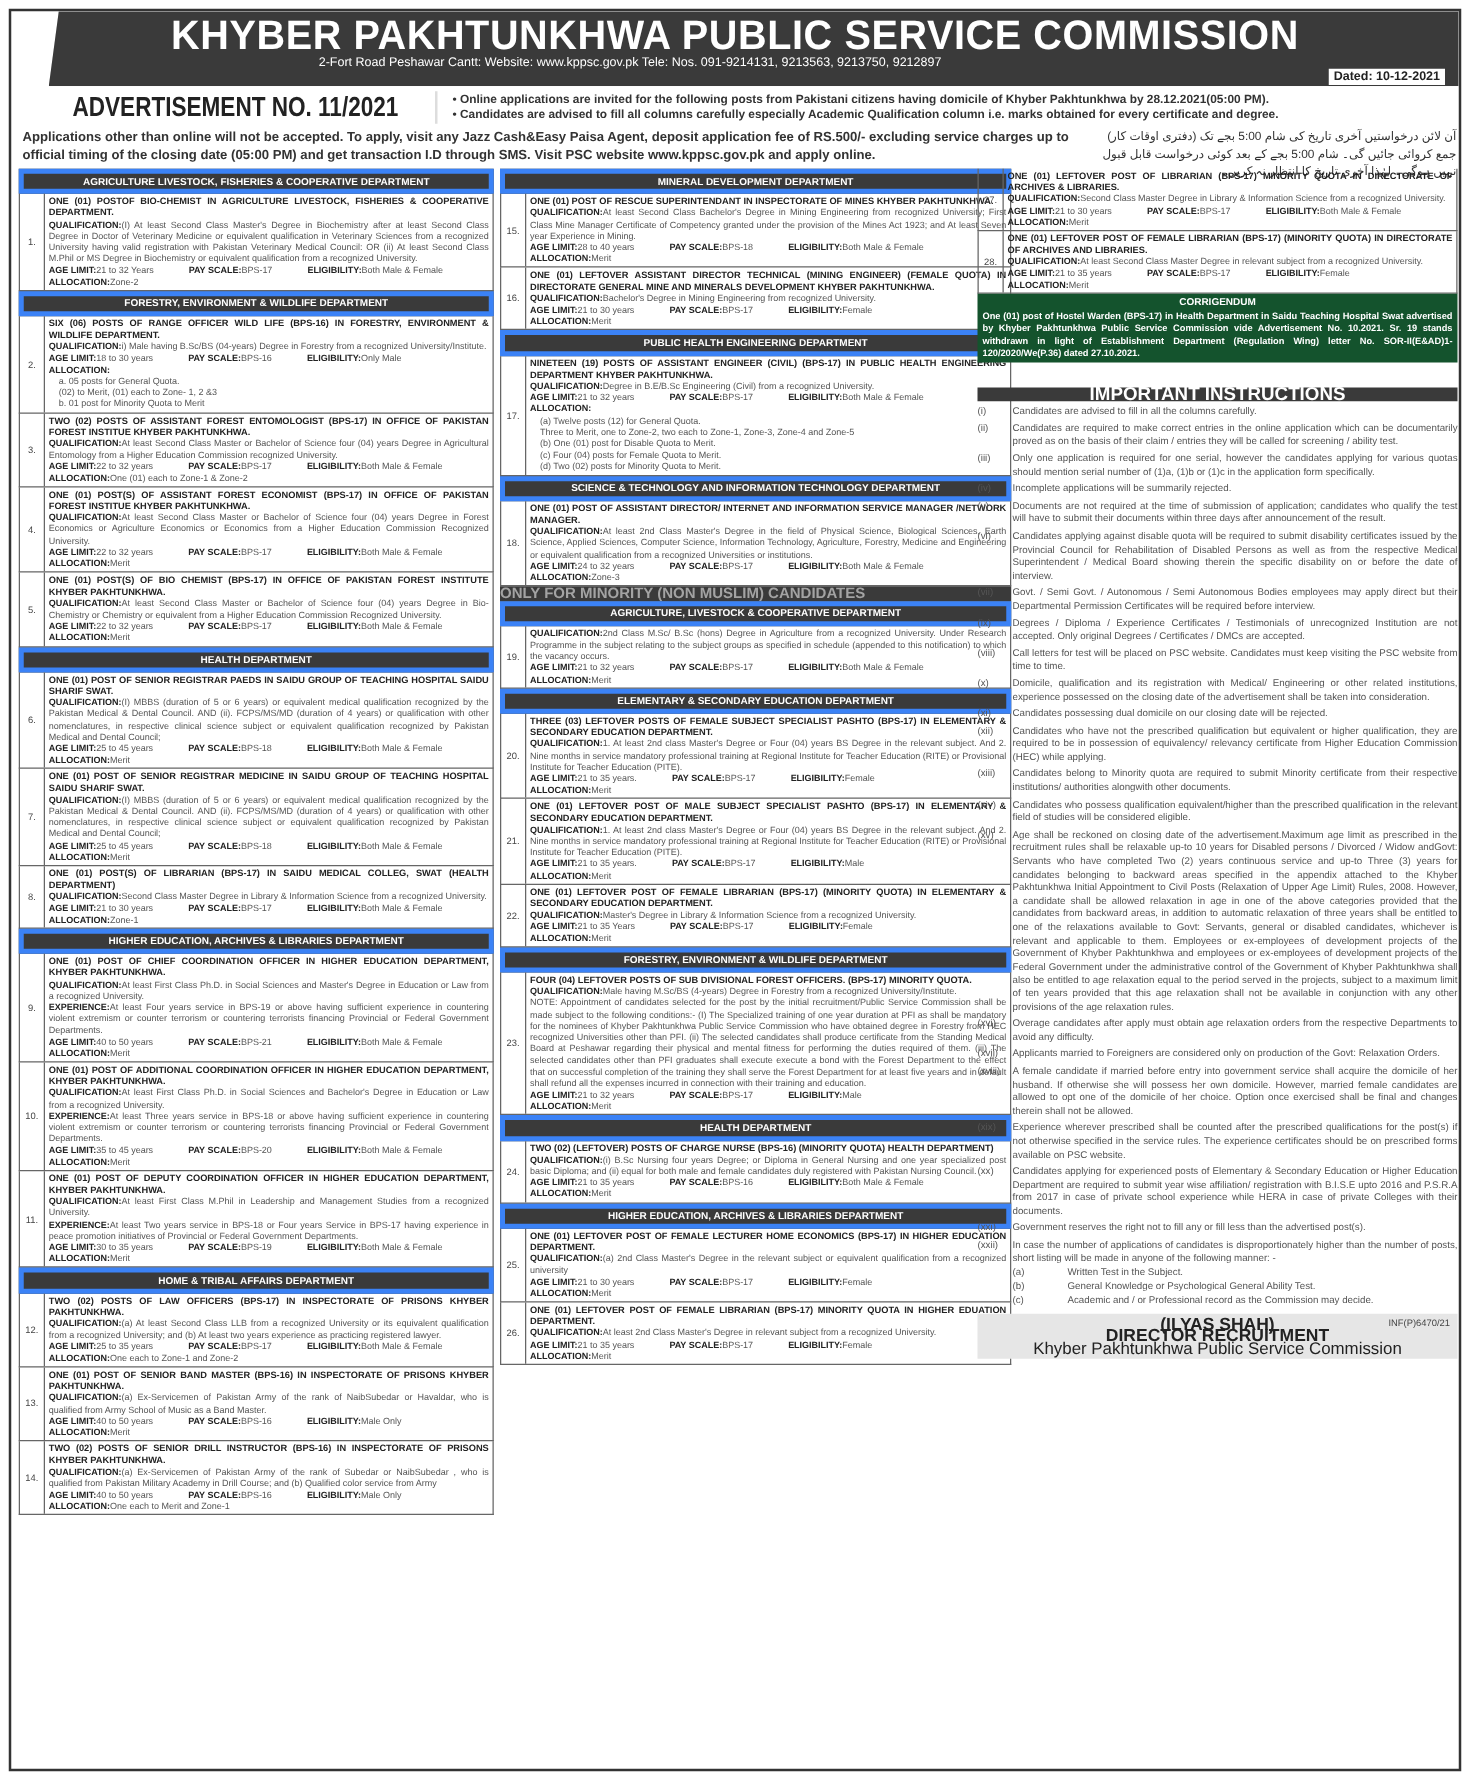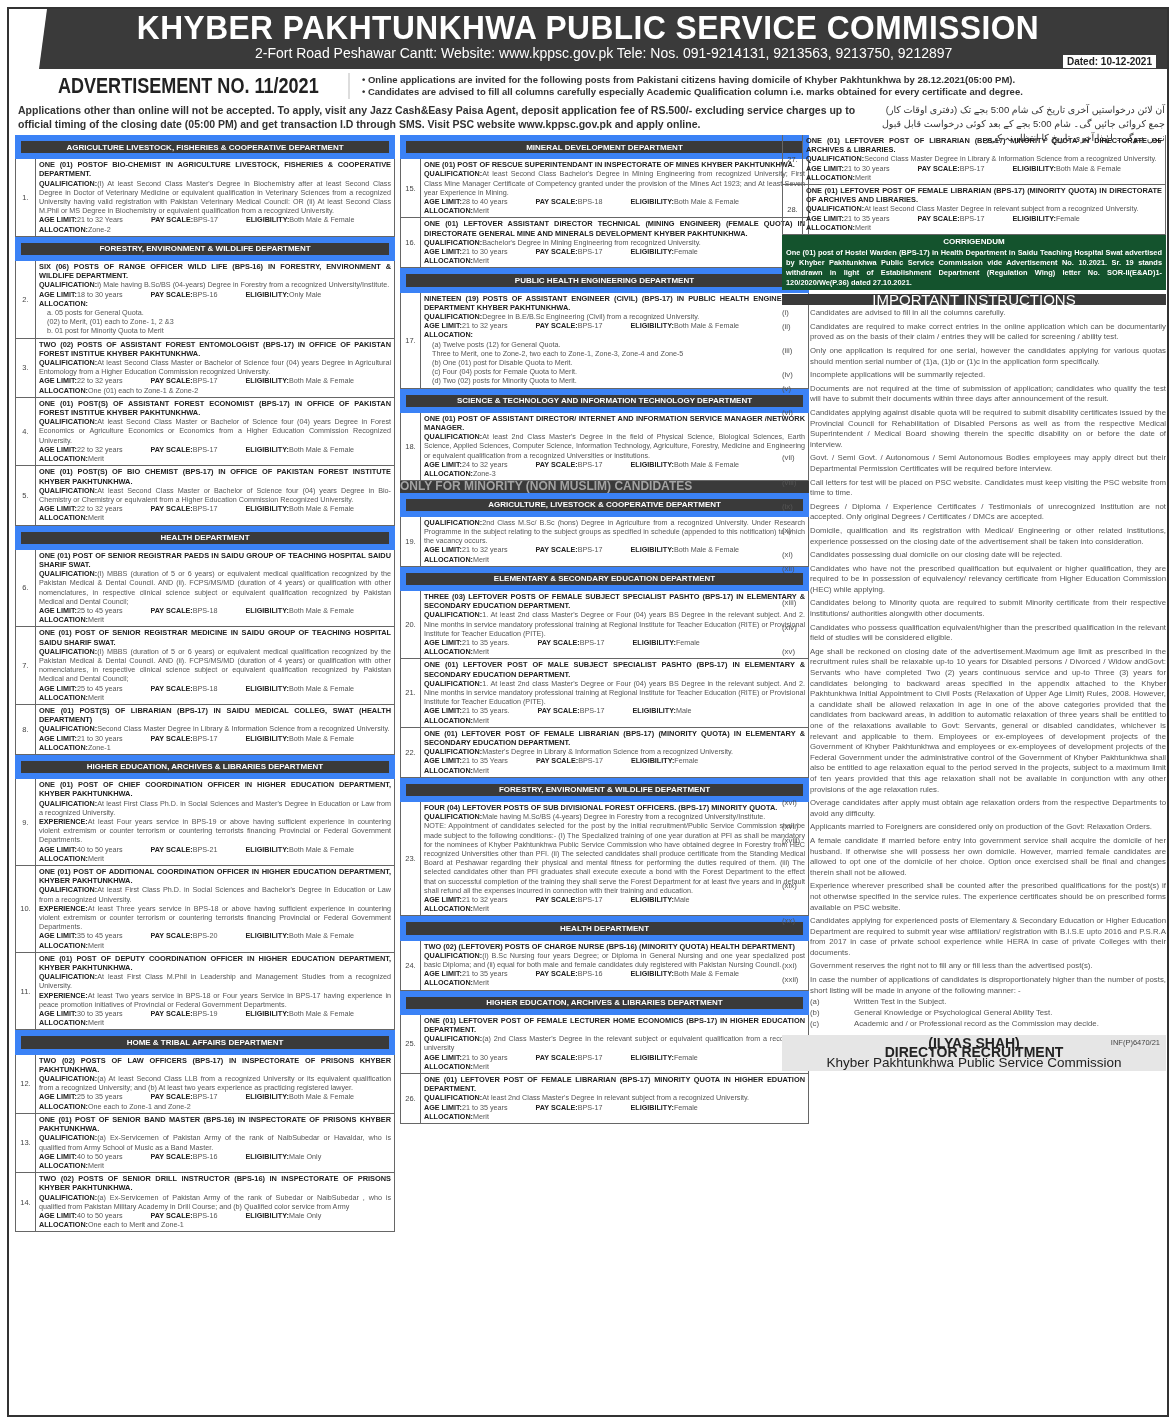--- a/index.html
+++ b/index.html
@@ -1,41 +1,41 @@
 <!DOCTYPE html>
 <html><head>
 <meta charset="utf-8">
 <style>
 *{box-sizing:border-box;margin:0;padding:0}
 body{width:1176px;height:1419px;background:#fff;font-family:"Liberation Sans",sans-serif;color:#222;overflow:hidden;position:relative}
 .frame{position:absolute;left:7px;top:7px;width:1162px;height:1410px;border:2px solid #333}
 .hdr{position:absolute;left:9px;top:9px;width:1158px;height:60px;background:#3a3a3a;clip-path:polygon(38px 0,100% 0,100% 100%,30px 100%)}
 .hdr-title{position:absolute;left:0;top:9px;width:1176px;text-align:center;font-size:33px;font-weight:bold;color:#fff;letter-spacing:0.5px;transform:scaleX(0.96)}
-.hdr-sub{position:absolute;left:255px;top:45px;font-size:14px;color:#fff}
+.hdr-sub{position:absolute;left:255px;top:45px;font-size:10px;color:#fff}
 .hdr-date{position:absolute;right:20px;top:55px;font-size:10px;font-weight:bold;color:#222;background:#fff;padding:1px 4px}
 .adv-box{position:absolute;left:58px;top:73px;width:292px;height:26px;border-right:2px solid #ddd}
 .adv{font-size:22px;font-weight:bold;color:#222;transform:scaleX(0.82);transform-origin:left;white-space:nowrap}
 .notes{position:absolute;left:362px;top:74px;font-size:9.5px;font-weight:bold;color:#333;line-height:12px}
 .apply{position:absolute;left:18px;top:103px;width:845px;font-size:10.5px;font-weight:bold;color:#333;line-height:14px}
 .urdu{position:absolute;left:880px;top:103px;width:285px;font-size:9.5px;color:#333;line-height:14px;direction:rtl;text-align:right}
 .col{position:absolute;top:135px;font-size:7.2px;line-height:9.2px;color:#555}
 .c1{left:15px;width:380px}.c2{left:400px;width:409px}.c3{left:782px;width:384px}
-.dept{background:#3a3a3a;color:#fff;font-weight:bold;text-align:center;font-size:8px;padding:1.5px 0;border:6px solid #3b82f6}
+.dept{background:#3a3a3a;color:#fff;font-weight:bold;text-align:center;font-size:8px;padding:1.5px 0;border:4px solid #3b82f6}
 .minority{background:#3a3a3a;color:#a3a3a3;font-weight:bold;text-align:left;font-size:12px;padding:1px 0}
 .post{display:flex;border:1px solid #666;border-top:none}
 .num{width:20px;flex:none;border-right:1px solid #666;display:flex;align-items:center;justify-content:center;font-size:7.5px;color:#444}
 .body{flex:1;padding:1px 3px 2px 3px;text-align:justify}
 .ttl{font-weight:bold;color:#222;font-size:7.4px}
 b{color:#222}
 .meta{display:flex}
 .meta span{margin-right:14px}
 .allocl{padding-left:8px}
 .corr{background:#14532d;color:#fff;font-weight:bold;font-size:7.4px;padding:2px 4px;text-align:justify;line-height:10px}
 .corr-title{text-align:center;font-size:8px;margin-bottom:1px}
-.imp-title{background:#3a3a3a;color:#fff;font-weight:normal;text-align:center;font-size:15px;padding:1px 16px;margin-top:4px}
+.imp-title{background:#3a3a3a;color:#fff;font-weight:bold;text-align:center;font-size:15px;padding:1px 16px;margin-top:20px}
 .inst{display:flex;margin-top:3px;font-size:7.8px;line-height:10.6px;color:#555}
 .inst .r{width:28px;flex:none}
 .inst .t{flex:1;text-align:justify}
 .subi{display:flex;font-size:7.8px;line-height:11px;color:#555;padding-left:28px}
 .subi .r{width:44px}
 .sign{margin-top:6px;background:#e6e6e6;text-align:center;padding:4px 0;position:relative}
 .sign .nm{font-size:14px;font-weight:bold;color:#222}
 .sign .ref{position:absolute;right:6px;top:3px;font-size:7.5px;color:#444}
 .sign .org{font-size:13.5px;color:#222}
 </style>
@@ -481,26 +481,26 @@
       </div>
       <div class="inst">
         <span class="r">(vi)</span>
         <span class="t">Candidates applying against disable quota will be required to submit disability certificates issued by the Provincial Council for Rehabilitation of Disabled Persons as well as from the respective Medical Superintendent / Medical Board showing therein the specific disability on or before the date of interview.</span>
       </div>
       <div class="inst">
         <span class="r">(vii)</span>
         <span class="t">Govt. / Semi Govt. / Autonomous / Semi Autonomous Bodies employees may apply direct but their Departmental Permission Certificates will be required before interview.</span>
       </div>
       <div class="inst">
+        <span class="r">(ix)</span>
+        <span class="t">Degrees / Diploma / Experience Certificates / Testimonials of unrecognized Institution are not accepted. Only original Degrees / Certificates / DMCs are accepted.</span>
+      </div>
+      <div class="inst">
         <span class="r">(viii)</span>
         <span class="t">Call letters for test will be placed on PSC website. Candidates must keep visiting the PSC website from time to time.</span>
-      </div>
-      <div class="inst">
-        <span class="r">(ix)</span>
-        <span class="t">Degrees / Diploma / Experience Certificates / Testimonials of unrecognized Institution are not accepted. Only original Degrees / Certificates / DMCs are accepted.</span>
       </div>
       <div class="inst">
         <span class="r">(x)</span>
         <span class="t">Domicile, qualification and its registration with Medical/ Engineering or other related institutions, experience possessed on the closing date of the advertisement shall be taken into consideration.</span>
       </div>
       <div class="inst">
         <span class="r">(xi)</span>
         <span class="t">Candidates possessing dual domicile on our closing date will be rejected.</span>
       </div>
       <div class="inst">

